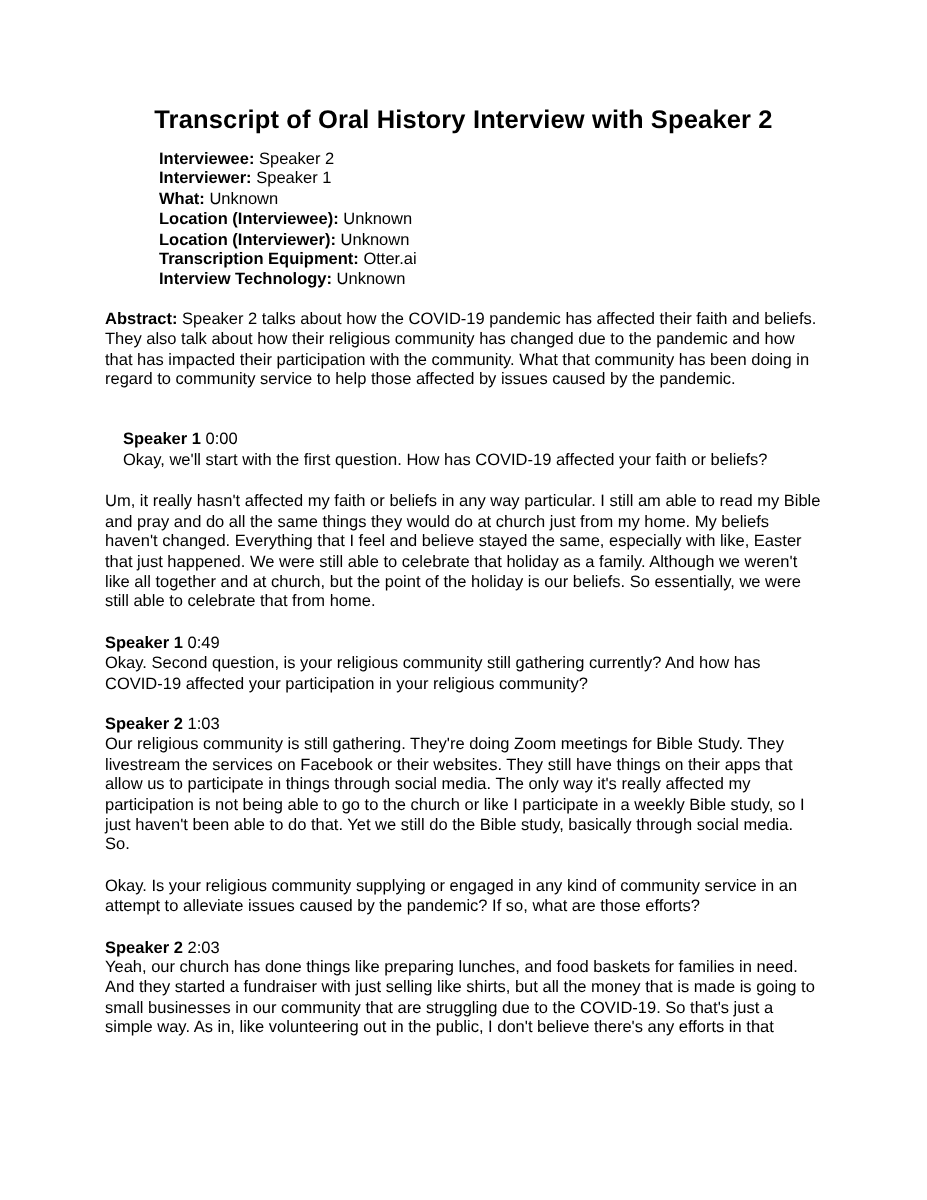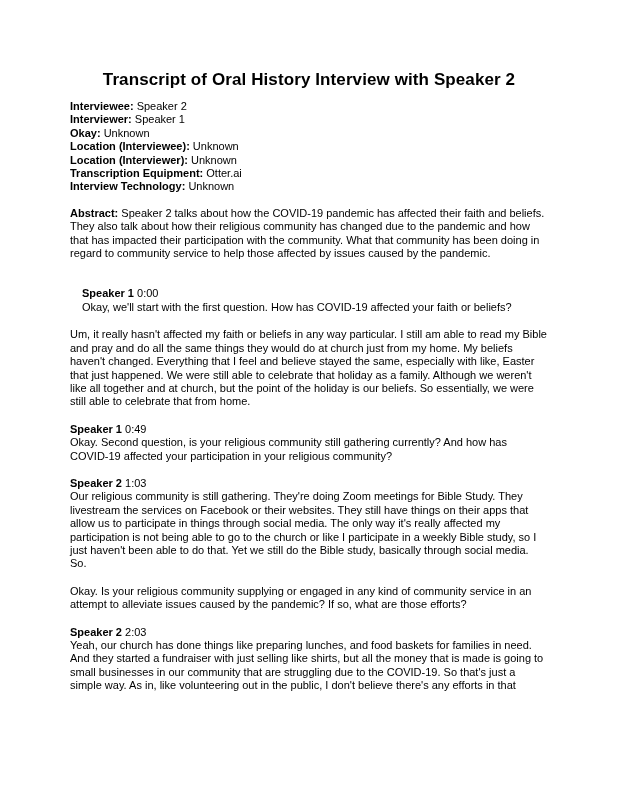--- a/index.html
+++ b/index.html
@@ -28,42 +28,42 @@
   .title {
     margin-top: 70px;
     margin-bottom: 10px;
     font-size: 17px;
     line-height: 20px;
     font-weight: bold;
     text-align: center;
     letter-spacing: 0.1px;
   }
   .metadata { margin-top: 3px; }
-  .meta-row { white-space: nowrap; }
+  .meta-row { white-space: nowrap; margin-left: 36px; }
   .meta-label, .speaker, .abstract-label { font-weight: bold; }
   .abstract { margin-top: 13px; }
   .turns { margin-top: 27px; }
   .turn { margin-top: 14px; }
   .turn:first-child { margin-top: 0; margin-left: 12px; }
   .turn-text { margin-top: 0; }
 </style>
 </head>
 <body>
 
 <div class="page">
   <div class="content">
 
     <h1 class="title">Transcript of Oral History Interview with Speaker 2</h1>
 
     <div class="metadata" id="metadata">
   <div class="meta-row"><span class="meta-label">Interviewee:</span> <span class="meta-value">Speaker 2</span></div>
 
   <div class="meta-row"><span class="meta-label">Interviewer:</span> <span class="meta-value">Speaker 1</span></div>
 
-  <div class="meta-row"><span class="meta-label">Okay:</span> <span class="meta-value">Unknown</span></div>
+  <div class="meta-row"><span class="meta-label">What:</span> <span class="meta-value">Unknown</span></div>
 
   <div class="meta-row"><span class="meta-label">Location (Interviewee):</span> <span class="meta-value">Unknown</span></div>
 
   <div class="meta-row"><span class="meta-label">Location (Interviewer):</span> <span class="meta-value">Unknown</span></div>
 
   <div class="meta-row"><span class="meta-label">Transcription Equipment:</span> <span class="meta-value">Otter.ai</span></div>
 
   <div class="meta-row"><span class="meta-label">Interview Technology:</span> <span class="meta-value">Unknown</span></div>
 </div>
 

